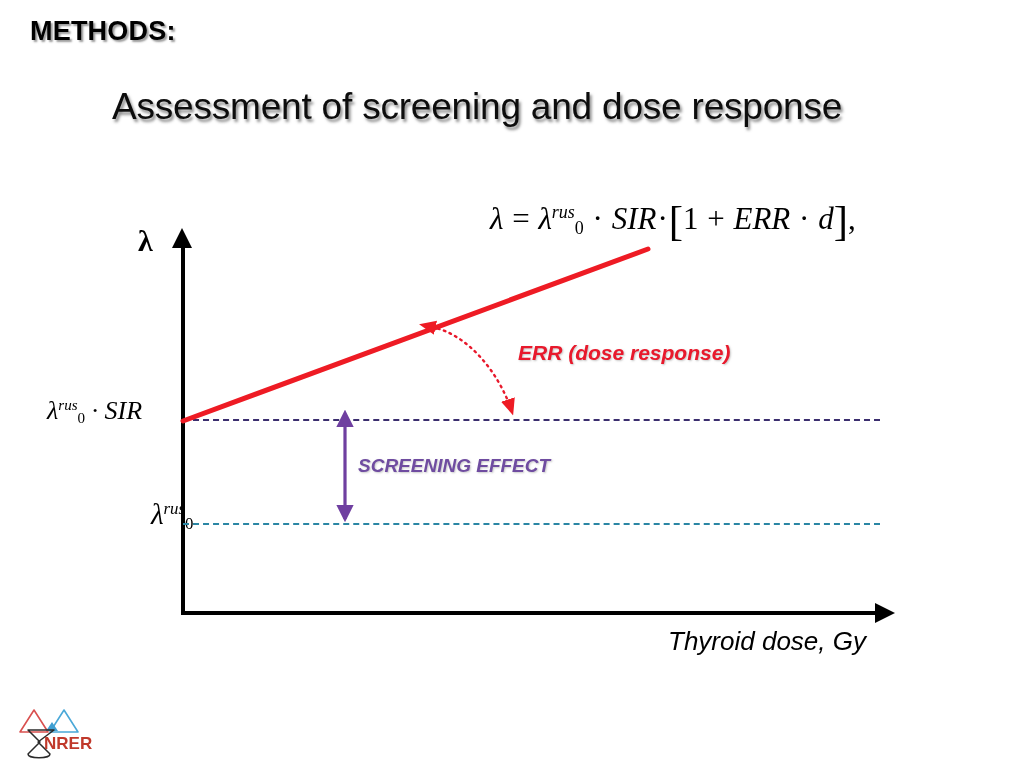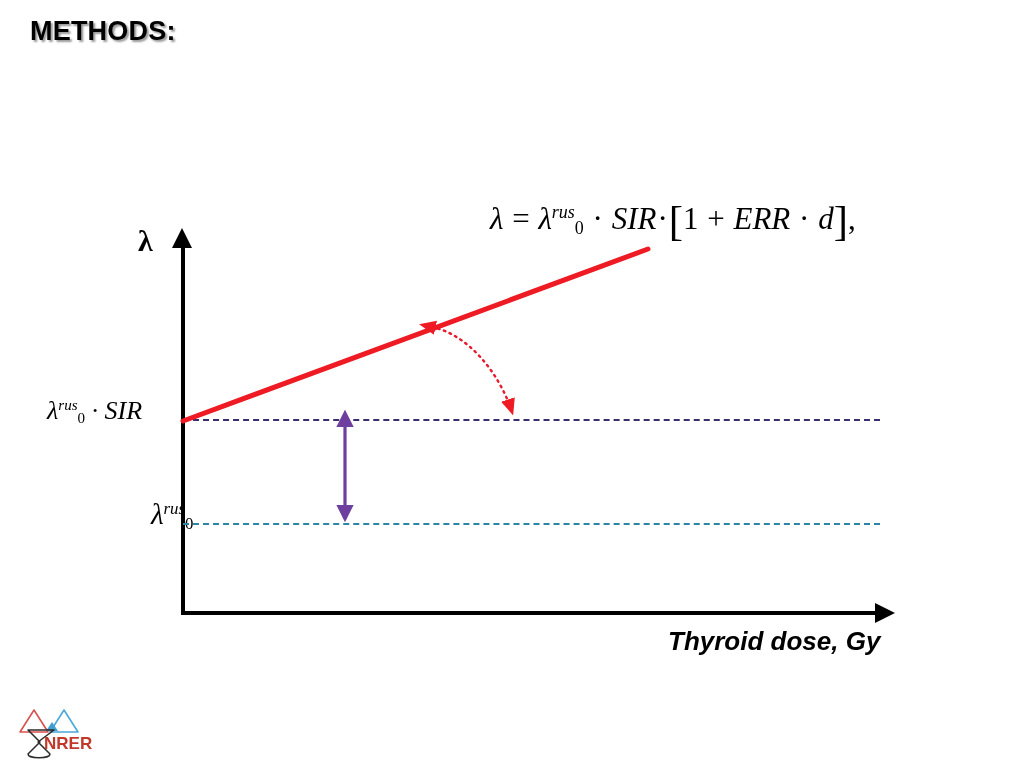--- a/index.html
+++ b/index.html
@@ -126,21 +126,20 @@
   }
   #axis-x-label {
     position: absolute;
     left: 668px;
     top: 626px;
     font-family: "Liberation Sans", sans-serif;
     font-style: italic;
     font-size: 26px;
     color: #000000;
     white-space: nowrap;
-    font-weight: bold;
   }
 
   
   #label-sir {
     position: absolute;
     left: 47px;
     top: 398px;
     font-size: 26px;
   }
   #label-lam0 {
@@ -212,20 +211,21 @@
     height: 58px;
   }
 </style>
 </head>
 <body>
 
 <div id="slide">
 
   <div id="methods-label">METHODS:</div>
 
+  <div id="slide-title">Assessment of screening and dose response</div>
 
   <div id="equation" class="math">
     <span>λ</span>
     <span class="op">=</span>
     <span class="lam-stack"><span>λ</span><sup class="rus">rus</sup><sub class="zero">0</sub></span>
     <span class="op">·</span>
     <span>SIR</span><span class="op">·</span><span class="brk">[</span><span class="up">1</span>
     <span class="op">+</span>
     <span>ERR</span>
     <span class="op">·</span>
@@ -270,21 +270,23 @@
       </marker>
     </defs>
 
     <line x1="183" y1="421" x2="648" y2="249" stroke="#ee1b24" stroke-width="5" stroke-linecap="round"></line>
 
     <path d="M 432 327 C 470 335, 500 375, 512 412" fill="none" stroke="#e8192c" stroke-width="2.4" stroke-dasharray="1.6 4.6" stroke-linecap="round" marker-start="url(#red-arrow-start)" marker-end="url(#red-arrow-end)"></path>
 
     <line x1="345" y1="424" x2="345" y2="519" stroke="#6f3fa0" stroke-width="3.2" marker-start="url(#purple-arrow-start)" marker-end="url(#purple-arrow-end)"></line>
   </svg>
 
-
+  <div id="err-annotation">ERR (dose response)</div>
+
+  <div id="screening-annotation">SCREENING EFFECT</div>
 
   <svg id="logo" viewBox="0 0 86 58">
 
     <path d="M26 6 L40 28 L12 28 Z" fill="none" stroke="#d9504f" stroke-width="1.6" stroke-linejoin="round"></path>
 
     <path d="M56 6 L70 28 L42 28 Z" fill="none" stroke="#4aa8d8" stroke-width="1.6" stroke-linejoin="round"></path>
 
     <path d="M44 18 L38 27 L50 27 Z" fill="#3f9fd2"></path>
 
     <path d="M20 26 L46 26 L30 38 L42 50 C42 55, 20 55, 20 50 L32 38 Z" fill="none" stroke="#2b2b2b" stroke-width="1.5" stroke-linejoin="round"></path>

